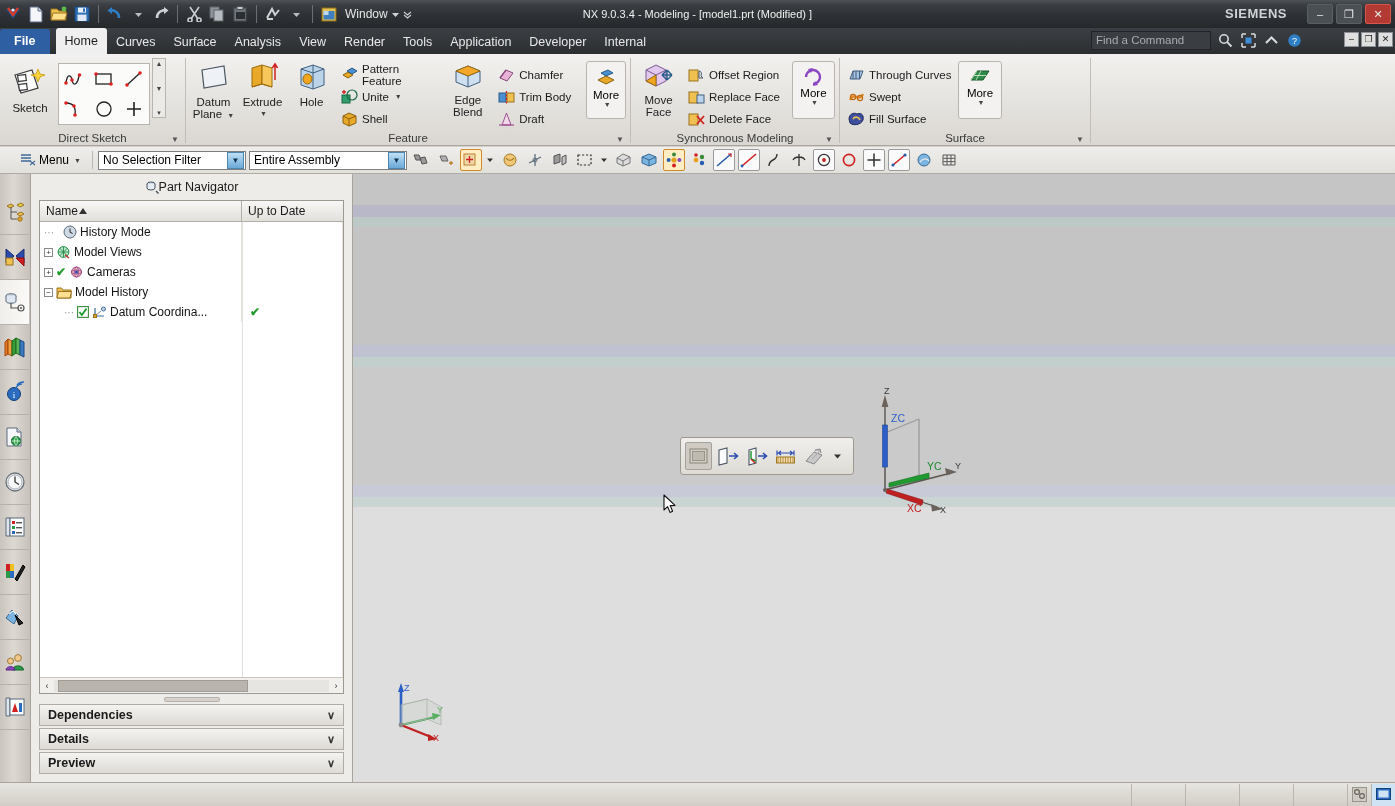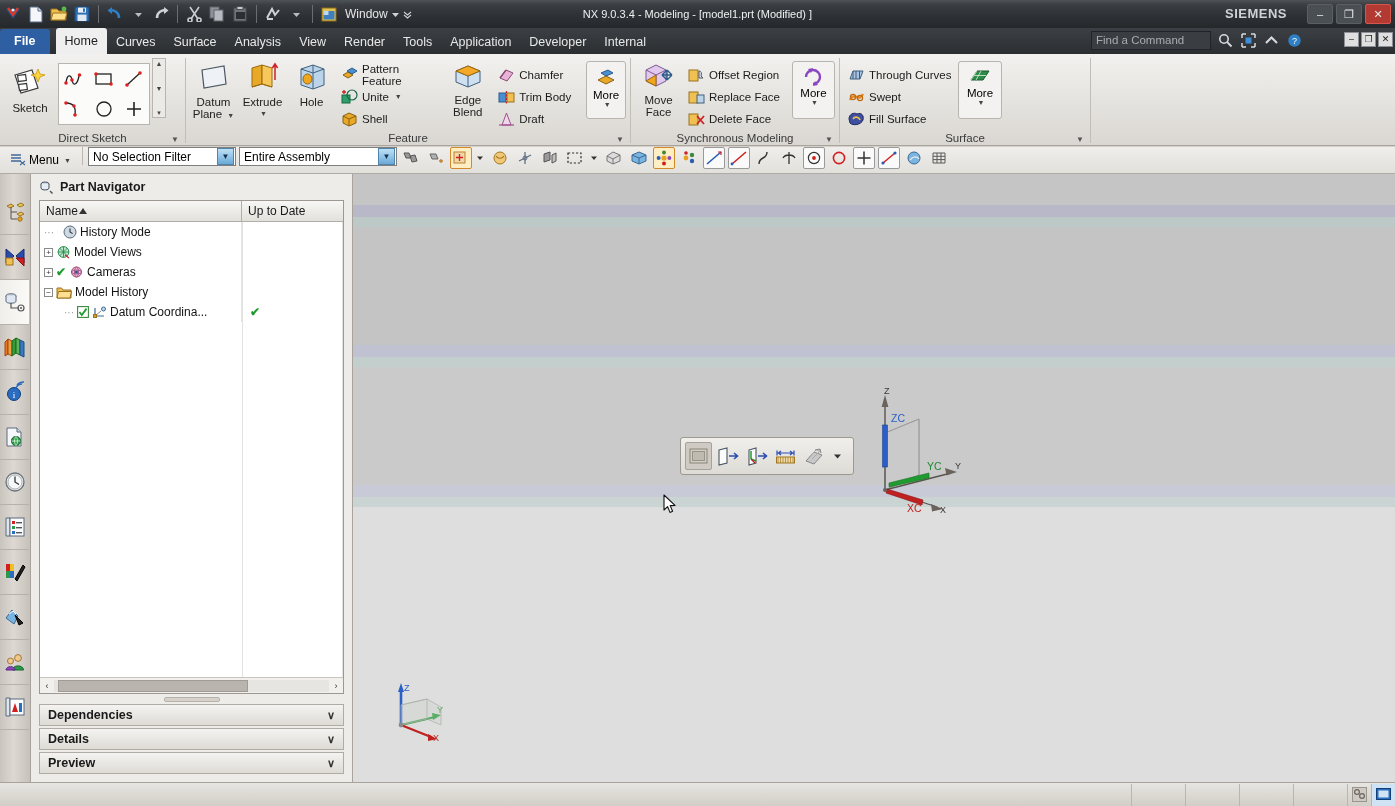--- a/index.html
+++ b/index.html
@@ -100,21 +100,21 @@
 
   .morebtn{
     width:44px;min-height:58px;border:1px solid #b9b5ae;background:#f3f2f0;
     display:flex;flex-direction:column;align-items:center;padding-top:5px;font-size:11.5px;border-radius:3px;
   }
 
   
   #seltb{
     position:absolute;left:0;top:147px;width:1395px;height:27px;
     background:linear-gradient(180deg,#efeeec 0%,#e2e0db 100%);
-    border-bottom:1px solid #b0aca5;display:flex;gap:3px;padding:0 4px;
+    border-bottom:1px solid #b0aca5;display:flex;align-items:center;gap:3px;padding:0 14px;
   }
   .menubtn{ display:flex;align-items:center;gap:3px;font-size:12px;padding:1px 5px;border:1px solid transparent;border-radius:2px;}
   .combo{
     height:19px;border:1px solid #7f7f7f;background:#fff;display:flex;align-items:center;
     font-size:12px;padding-left:4px;position:relative;gap:12px;
   }
   .combo .cb-arrow{
     width:17px;height:17px;margin-left:auto;margin-right:1px;
     background:linear-gradient(180deg,#bfe0f5 0%,#6aa9d8 100%);
     border:1px solid #4f84ad;display:flex;align-items:center;justify-content:center;
@@ -137,22 +137,22 @@
   }
   .res.sel{ background:linear-gradient(90deg,#f0eeea,#fbfaf8); }
 
   
   #pnav{
     position:absolute;left:31px;top:174px;width:322px;height:608px;
     background:#edece8;border-right:1px solid #a8a49d;
     display:flex;flex-direction:column;
   }
   #pnav-title{
-    height:26px;display:flex;align-items:center;gap:7px;padding:0 8px;font-weight:bold;
-    font-size:12.5px;color:#1a1a1a;
+    height:26px;display:flex;align-items:center;gap:0;padding:0 8px;font-weight:normal;
+    font-size:12.5px;color:#1a1a1a;justify-content:center;
   }
   #pnav-tree{
     margin:0 8px;border:1px solid #9d9990;background:#fff;flex:1;display:flex;flex-direction:column;
     position:relative;
   }
   #pn-head{ display:flex;height:21px;background:linear-gradient(180deg,#f7f7f5,#e2e0db);
             border-bottom:1px solid #b2aea7;font-size:12px;}
   .pn-th{ display:flex;align-items:center;padding:0 6px;color:#1a1a1a;}
   .pn-th.name{ width:202px;border-right:1px solid #b2aea7;gap:0;}
   .pn-rows{ flex:1;position:relative;overflow:hidden;}

